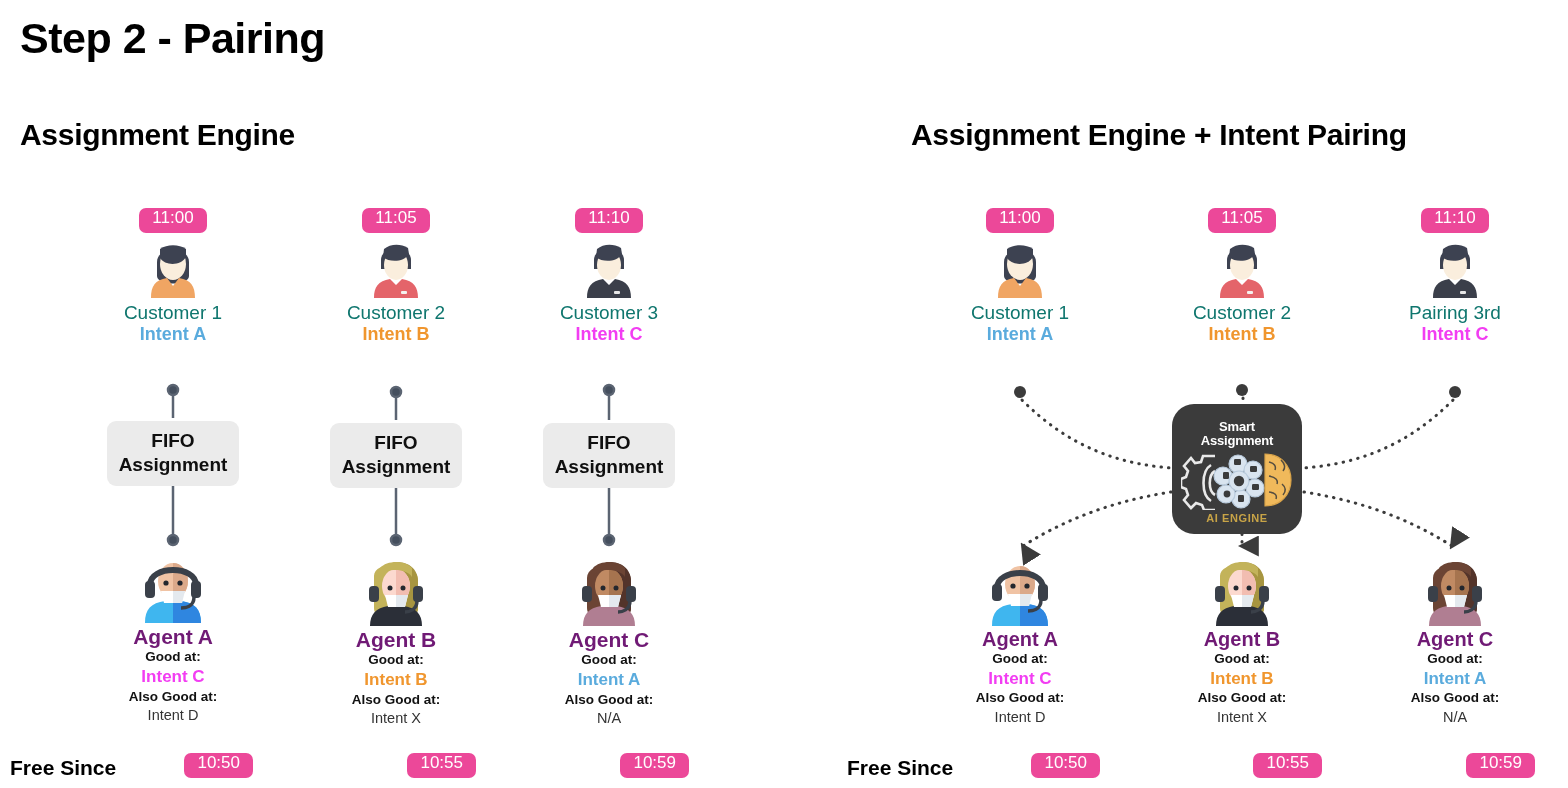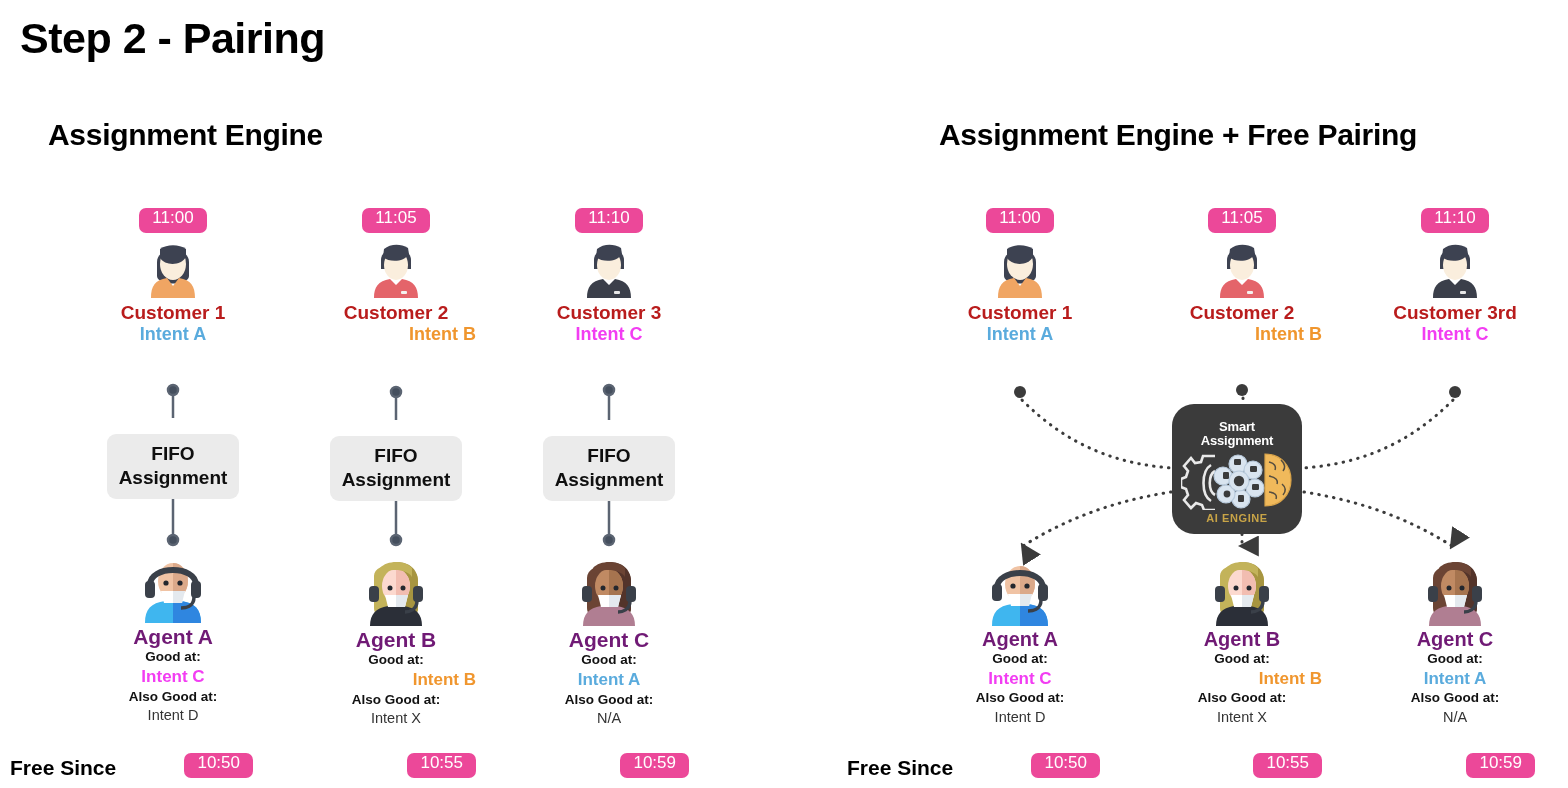--- a/index.html
+++ b/index.html
@@ -14,52 +14,51 @@
   .step-title {
     position: absolute; left: 20px; top: 14px;
     font-size: 43px; font-weight: bold; color: #000000;
     letter-spacing: -0.5px;
   }
 
   .panel-title {
     position: absolute; top: 118px;
     font-size: 30px; font-weight: bold; color: #000000;
     letter-spacing: -0.3px;
-    margin-left: 28px;
   }
   #title-left  { left: 20px; }
   #title-right { left: 911px; }
 
   
   .col { position: absolute; width: 160px; text-align: center; }
 
   .time-chip {
     display: inline-block;
     background: #ec4899; color: #ffffff;
     font-size: 17px; padding: 0 13px 5px;
     border-radius: 7px; line-height: 1.15;
   }
 
   .cust-name {
-    font-size: 19px; font-weight: bold; color: #b91c1c;
+    font-size: 19px; font-weight: normal; color: #0f766e;
     line-height: 1.15; margin-top: 2px;
   }
   .cust-intent { font-size: 18px; font-weight: bold; line-height: 1.3; }
   .intent-a { color: #5aabdd; }
-  .intent-b { color: #f0962e; text-align: right; }
+  .intent-b { color: #f0962e; }
   .intent-c { color: #f23df2; }
 
   .avatar { width: 64px; height: 64px; display: block; margin: 3px auto 0; }
   .avatar.agent { width: 72px; height: 72px; }
 
   .fifo-box {
     background: #ebebeb; border-radius: 9px;
     font-size: 19px; font-weight: bold; color: #0f0f0f;
     padding: 8px 4px 9px; line-height: 1.25;
-    width: 132px; margin: 16px auto;
+    width: 132px; margin: 3px auto;
   }
 
   .agent-name { font-size: 21px; font-weight: bold; color: #701a75; line-height: 1.1; }
   .agent-name.sm { font-size: 20px; }
   .lbl { font-size: 13.5px; font-weight: bold; color: #111; line-height: 1.35; }
   .val-strong { font-size: 17px; font-weight: bold; line-height: 1.25; }
   .val-plain { font-size: 14.5px; color: #333; line-height: 1.3; }
 
   .free-since {
     position: absolute; font-size: 21px; font-weight: bold; color: #000;
@@ -91,21 +90,21 @@
   .ai-art { position: absolute; left: 50%; top: 46px; transform: translateX(-50%); }
 </style>
 </head>
 <body>
 
 <div class="page">
 
   <div class="step-title">Step 2 - Pairing</div>
 
   <div class="panel-title" id="title-left">Assignment Engine</div>
-  <div class="panel-title" id="title-right">Assignment Engine + Free Pairing</div>
+  <div class="panel-title" id="title-right">Assignment Engine + Intent Pairing</div>
 
   <svg class="wire">
     <g stroke="#5b6472" stroke-width="2.5" fill="#454f5e">
       <line x1="173" y1="392" x2="173" y2="418"></line>
         <circle cx="173" cy="390" r="5"></circle>
       <line x1="173" y1="473" x2="173" y2="538"></line>
         <circle cx="173" cy="540" r="5"></circle>
       <line x1="396" y1="394" x2="396" y2="420"></line>
         <circle cx="396" cy="392" r="5"></circle>
       <line x1="396" y1="475" x2="396" y2="538"></line>
@@ -345,21 +344,21 @@
 
   <div class="col" style="left:1375px; top:208px;">
     <div class="time-chip">11:10</div>
     <svg class="avatar" viewBox="0 0 64 64">
       <path d="M17 24 C17 9 47 9 47 24 L47 33 L17 33 Z" fill="#3d4251"></path>
       <ellipse cx="32" cy="29" rx="12" ry="15" fill="#faeedd"></ellipse>
       <path d="M19 21 C26 27 40 26 45 18 L44 12 C36 7 26 8 20 13 Z" fill="#3d4251"></path>
       <path d="M26 43 L32 49 L38 43 C50 45 54 51 54 62 L10 62 C10 51 14 45 26 43 Z" fill="#3b3f4a"></path>
       <rect x="37" y="55" width="6" height="3" rx="1" fill="#e7e7e7"></rect>
     </svg>
-    <div class="cust-name">Customer 3rd</div>
+    <div class="cust-name">Pairing 3rd</div>
     <div class="cust-intent intent-c">Intent C</div>
   </div>
 
   <div class="col" style="left:940px; top:553px;">
     <svg class="avatar agent" viewBox="0 0 72 72">
       <path d="M36 42 L44 48 C58 50 64 56 64 70 L8 70 C8 56 14 50 28 48 Z" fill="#3fb6ef"></path>
       <path d="M36 42 L44 48 C58 50 64 56 64 70 L36 70 Z" fill="#2f86e0"></path>
       <ellipse cx="36" cy="28" rx="15" ry="18" fill="#f0c3a4"></ellipse>
       <path d="M36 10 A15 18 0 0 1 36 46 Z" fill="#dba98a"></path>
       <path d="M13 32 C13 12 59 12 59 32" stroke="#3a4049" stroke-width="6" fill="none"></path>

